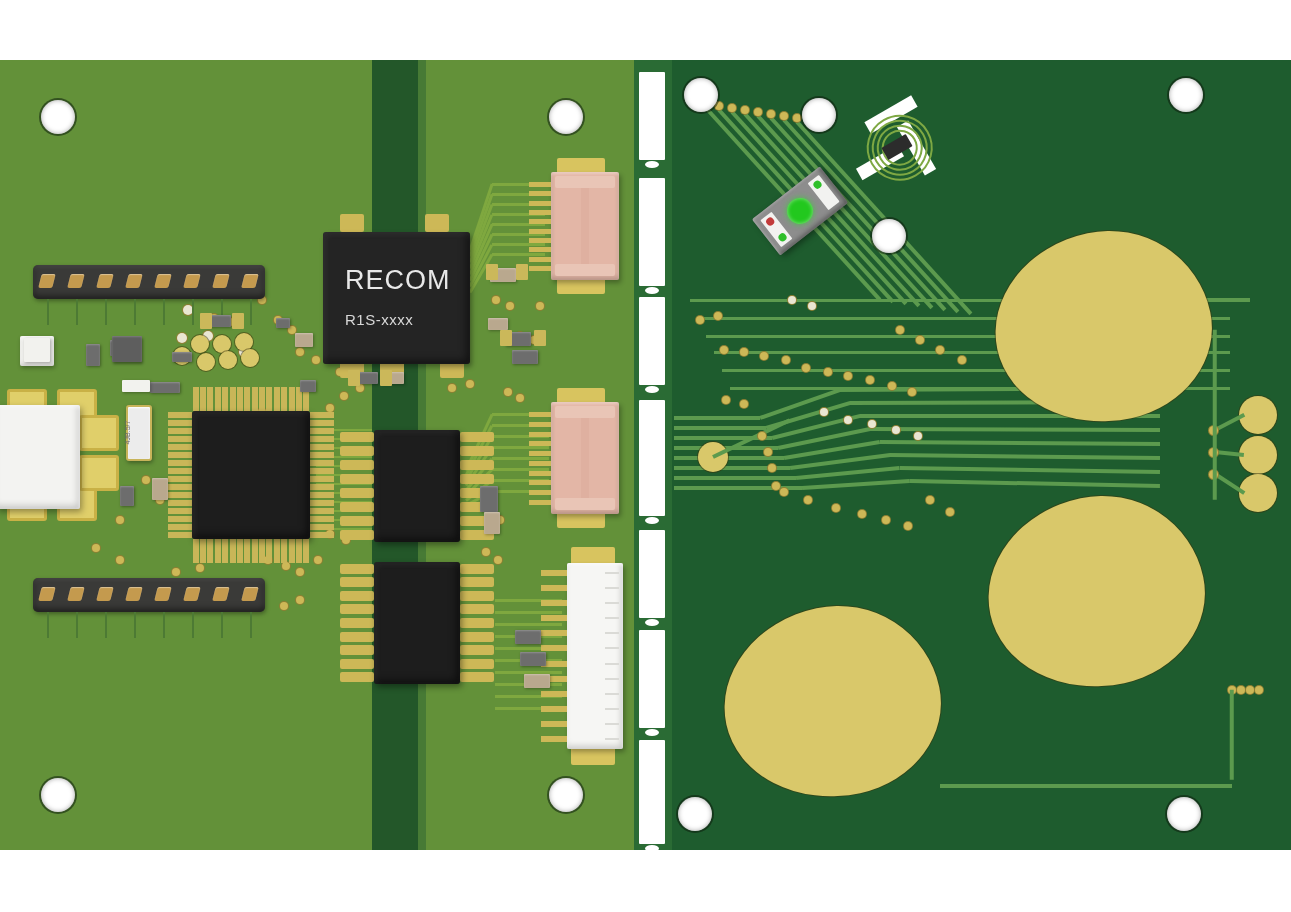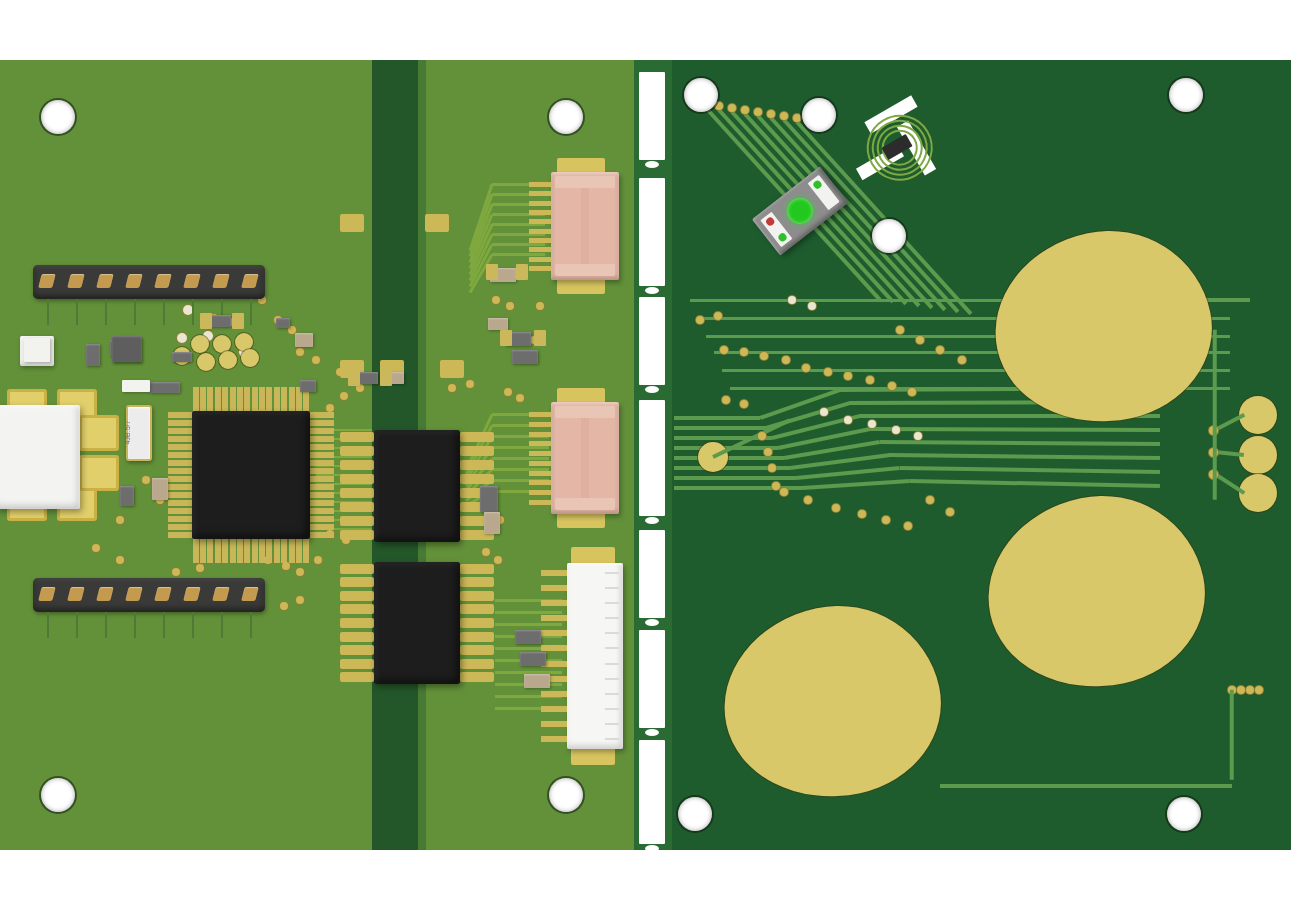--- a/index.html
+++ b/index.html
@@ -459,20 +459,24 @@
       <div class="qfplead" style="left:118px;top:113px;width:24px;height:6px;"></div>
       <div class="qfplead" style="left:103.9375px;top:-24px;width:6px;height:24px;"></div>
       <div class="qfplead" style="left:103.9375px;top:128px;width:6px;height:24px;"></div>
       <div class="qfplead" style="left:-24px;top:121px;width:24px;height:6px;"></div>
       <div class="qfplead" style="left:118px;top:121px;width:24px;height:6px;"></div>
       <div class="qfplead" style="left:111.3125px;top:-24px;width:6px;height:24px;"></div>
       <div class="qfplead" style="left:111.3125px;top:128px;width:6px;height:24px;"></div>
       <div class="qfp" style="left:0;top:0;width:118px;height:128px;"></div>
     </div>
 
+  <div class="ic" id="recom" style="left:323px;top:232px;width:147px;height:132px;">
+    <div class="lbl1" style="left:22px;top:33px;">RECOM</div>
+    <div class="lbl2" style="left:22px;top:79px;">R1S-xxxx</div>
+  </div>
 
   <div id="soic-upper-wrap" style="position:absolute;left:374px;top:430px;width:86px;height:112px;">
       <div class="qfplead" style="left:-34px;top:2px;width:34px;height:10px;background:#cdb857;border-radius:2px;"></div>
       <div class="qfplead" style="left:86px;top:2px;width:34px;height:10px;background:#cdb857;border-radius:2px;"></div>
       <div class="qfplead" style="left:-34px;top:16px;width:34px;height:10px;background:#cdb857;border-radius:2px;"></div>
       <div class="qfplead" style="left:86px;top:16px;width:34px;height:10px;background:#cdb857;border-radius:2px;"></div>
       <div class="qfplead" style="left:-34px;top:30px;width:34px;height:10px;background:#cdb857;border-radius:2px;"></div>
       <div class="qfplead" style="left:86px;top:30px;width:34px;height:10px;background:#cdb857;border-radius:2px;"></div>
       <div class="qfplead" style="left:-34px;top:44px;width:34px;height:10px;background:#cdb857;border-radius:2px;"></div>
       <div class="qfplead" style="left:86px;top:44px;width:34px;height:10px;background:#cdb857;border-radius:2px;"></div>

